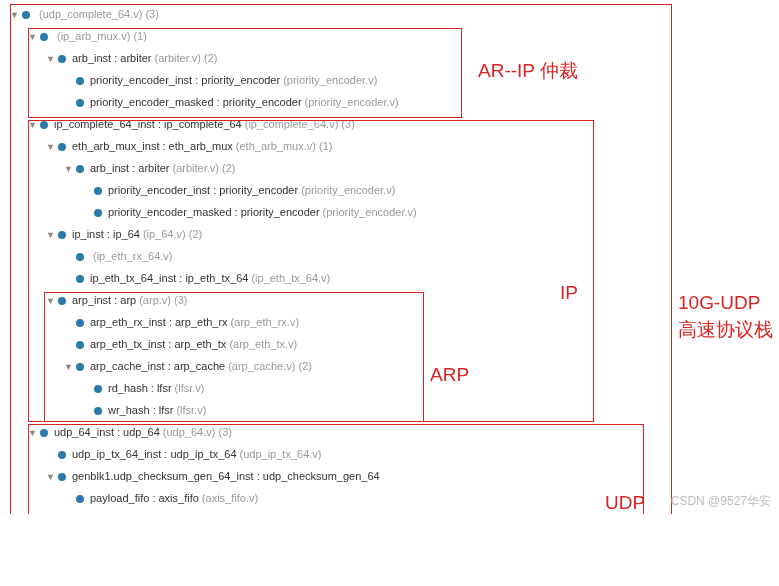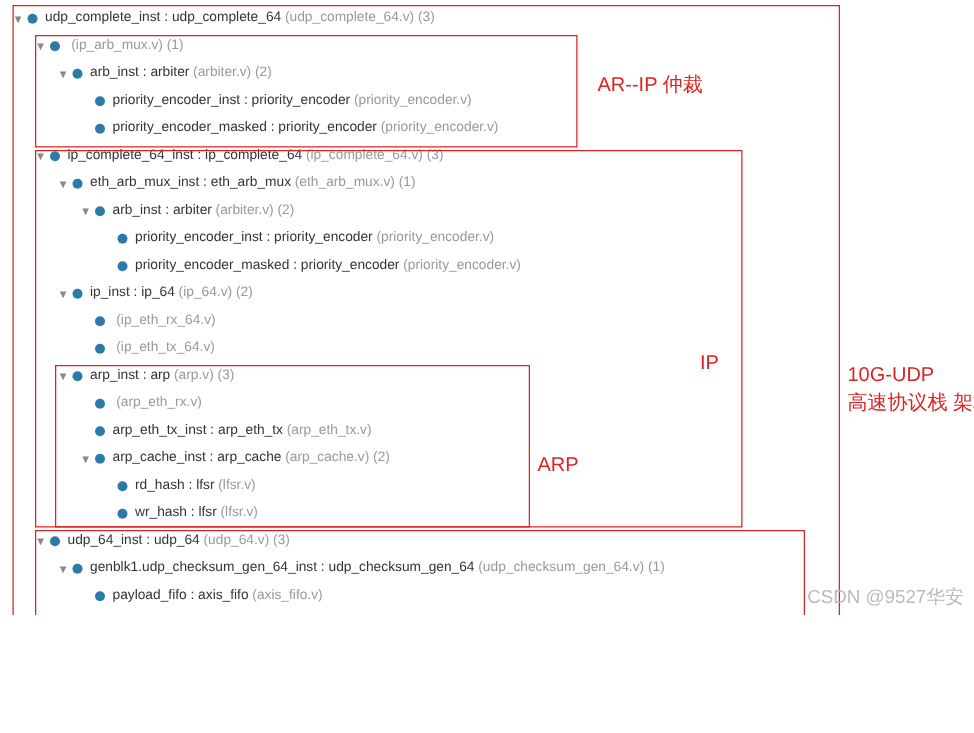--- a/index.html
+++ b/index.html
@@ -4,33 +4,32 @@
 <style>
   body{margin:0;font:11px/1.4 Arial,sans-serif;color:#444;background:#fff;width:779px}
   .wrap{position:relative;padding:4px}
   .row{display:flex;align-items:center;height:22px;white-space:nowrap}
   .arrow{width:10px;color:#888;font-size:9px;padding-right:2px}
   .bul{width:8px;height:8px;border-radius:50%;background:#2b7aa8;margin-right:6px;flex:0 0 auto}
   .lbl{color:#333}
   .dim{color:#999;margin-left:3px}
   .ind{display:inline-block}
   .box{position:absolute;border:1px solid #d22;pointer-events:none}
-  .ann{position:absolute;color:#d22;font-size:16px;text-align:left}
-  .wm{position:absolute;right:8px;bottom:4px;color:#bbb;font-size:15px}
+  .ann{position:absolute;color:#d22;font-size:19px;text-align:left}
+  .wm{position:absolute;right:8px;bottom:4px;color:#bbb;font-size:12px}
 </style>
 </head>
 <body>
 <div class="wrap">
 
 <div id="tree">
       <div class="row">
         <span class="ind" style="width: 6px;"></span>
         <span class="arrow">▼</span>
         <span class="bul"></span>
-        <span class="lbl">udp_complete_inst : udp_complete_64</span>
         <span class="dim">(udp_complete_64.v) (3)</span>
       </div>
       <div class="row">
         <span class="ind" style="width: 24px;"></span>
         <span class="arrow">▼</span>
         <span class="bul"></span>
         <span class="dim">(ip_arb_mux.v) (1)</span>
       </div>
       <div class="row">
         <span class="ind" style="width: 42px;"></span>
@@ -98,33 +97,35 @@
       <div class="row">
         <span class="ind" style="width: 60px;"></span>
         <span class="arrow"></span>
         <span class="bul"></span>
         <span class="dim">(ip_eth_rx_64.v)</span>
       </div>
       <div class="row">
         <span class="ind" style="width: 60px;"></span>
         <span class="arrow"></span>
         <span class="bul"></span>
+        <span class="lbl">ip_eth_tx_64_inst : ip_eth_tx_64</span>
         <span class="dim">(ip_eth_tx_64.v)</span>
       </div>
       <div class="row">
         <span class="ind" style="width: 42px;"></span>
         <span class="arrow">▼</span>
         <span class="bul"></span>
         <span class="lbl">arp_inst : arp</span>
         <span class="dim">(arp.v) (3)</span>
       </div>
       <div class="row">
         <span class="ind" style="width: 60px;"></span>
         <span class="arrow"></span>
         <span class="bul"></span>
+        <span class="lbl">arp_eth_rx_inst : arp_eth_rx</span>
         <span class="dim">(arp_eth_rx.v)</span>
       </div>
       <div class="row">
         <span class="ind" style="width: 60px;"></span>
         <span class="arrow"></span>
         <span class="bul"></span>
         <span class="lbl">arp_eth_tx_inst : arp_eth_tx</span>
         <span class="dim">(arp_eth_tx.v)</span>
       </div>
       <div class="row">
@@ -150,24 +151,30 @@
       </div>
       <div class="row">
         <span class="ind" style="width: 24px;"></span>
         <span class="arrow">▼</span>
         <span class="bul"></span>
         <span class="lbl">udp_64_inst : udp_64</span>
         <span class="dim">(udp_64.v) (3)</span>
       </div>
       <div class="row">
         <span class="ind" style="width: 42px;"></span>
+        <span class="arrow"></span>
+        <span class="bul"></span>
+        <span class="lbl">udp_ip_tx_64_inst : udp_ip_tx_64</span>
+        <span class="dim">(udp_ip_tx_64.v)</span>
+      </div>
+      <div class="row">
+        <span class="ind" style="width: 42px;"></span>
         <span class="arrow">▼</span>
         <span class="bul"></span>
         <span class="lbl">genblk1.udp_checksum_gen_64_inst : udp_checksum_gen_64</span>
-        <span class="dim">(udp_checksum_gen_64.v) (1)</span>
       </div>
       <div class="row">
         <span class="ind" style="width: 60px;"></span>
         <span class="arrow"></span>
         <span class="bul"></span>
         <span class="lbl">payload_fifo : axis_fifo</span>
         <span class="dim">(axis_fifo.v)</span>
       </div>
     </div>
 

